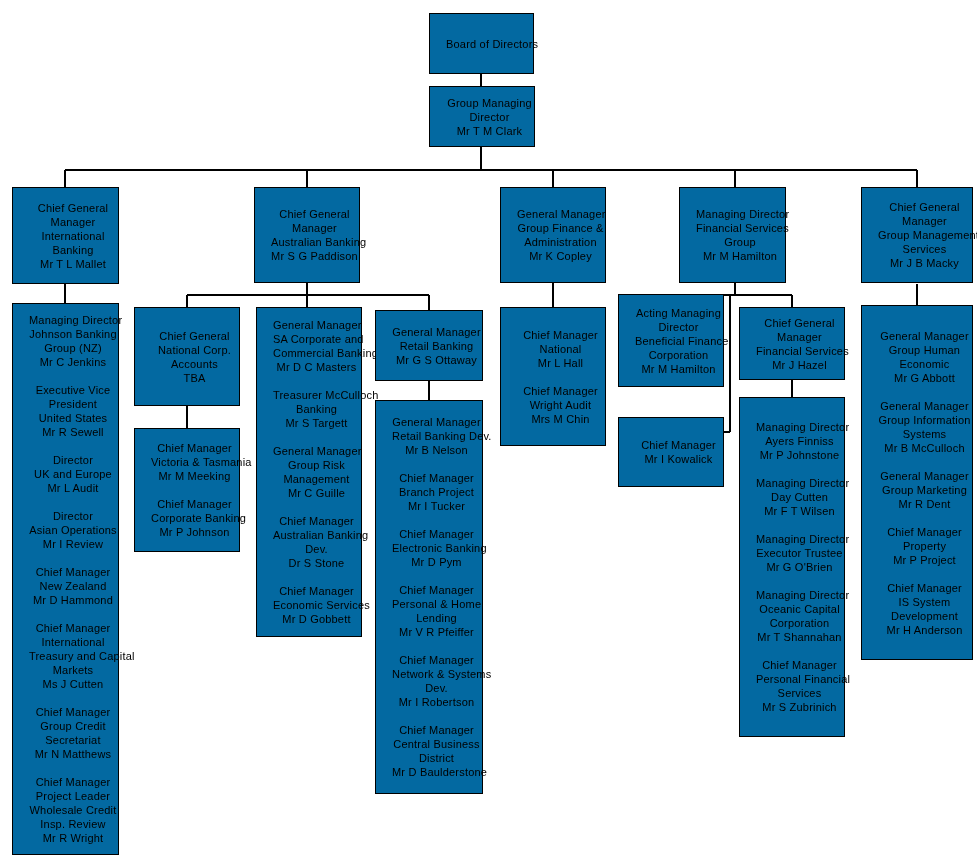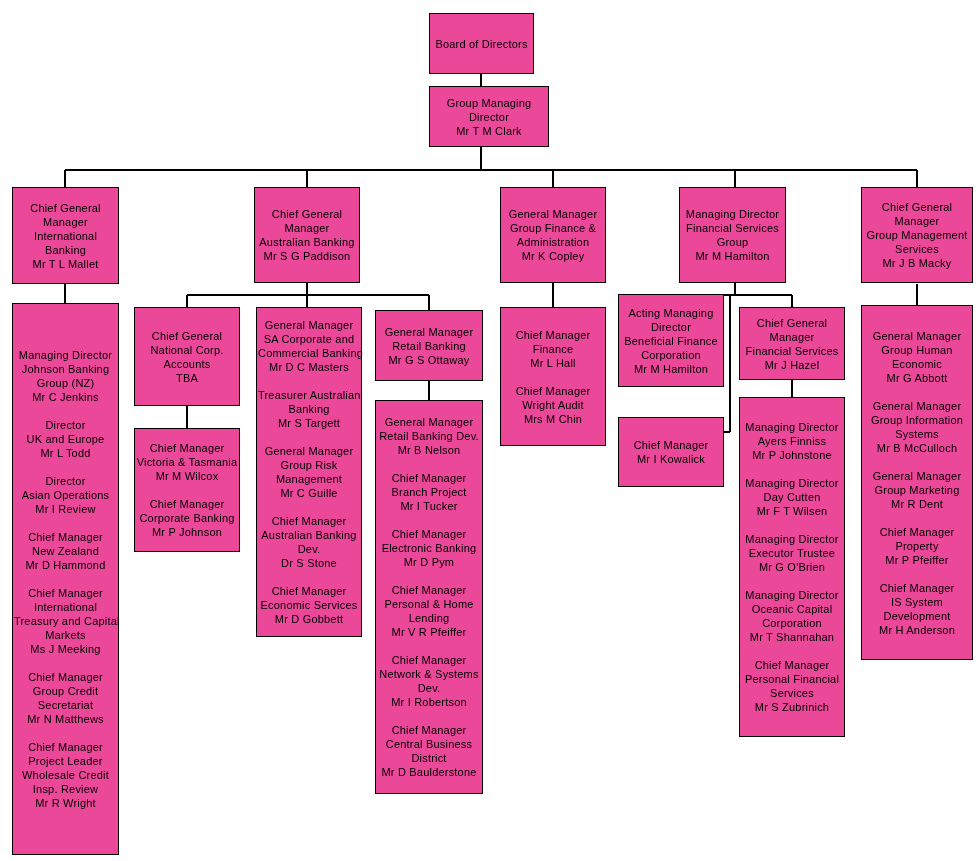--- a/index.html
+++ b/index.html
@@ -3,29 +3,30 @@
 <meta charset="utf-8">
 <style>
   html,body{margin:0;padding:0;background:#ffffff;}
   body{width:977px;height:861px;font-family:"Liberation Sans",sans-serif;}
   .stage{position:relative;width:977px;height:861px;background:#fff;overflow:hidden;}
   .connectors{position:absolute;left:0;top:0;width:977px;height:861px;}
   .box{
     position:absolute;
     box-sizing:border-box;
     border:1px solid #000;
-    background:#ec4899;
+    background:#0369a1;
     display:flex;
     flex-direction:column;
     justify-content:center;
     text-align:center;
     font-size:11px;
     line-height:14px;
     color:#000;
     letter-spacing:0.2px;
+    padding-left:15px;
   }
   .entry{margin:0 1px 14px 1px;}
   .entry:last-child{margin-bottom:0;}
   .line{white-space:nowrap;}
 </style>
 </head>
 <body>
 
 <div class="stage">
   <svg class="connectors" width="977" height="861" viewBox="0 0 977 861" shape-rendering="crispEdges">
@@ -53,21 +54,21 @@
       <line x1="730" y1="295" x2="730" y2="432" stroke="#000000" stroke-width="2"></line>
       <line x1="724" y1="432" x2="730" y2="432" stroke="#000000" stroke-width="2"></line>
       <line x1="792" y1="380" x2="792" y2="397" stroke="#000000" stroke-width="2"></line>
       <line x1="917" y1="284" x2="917" y2="305" stroke="#000000" stroke-width="2"></line>
     </svg>
 <div class="box" style="left: 429px; top: 13px; width: 105px; height: 61px;">
       <div class="entry">
         <div class="line">Board of Directors</div>
       </div>
     </div>
-    <div class="box" style="left: 429px; top: 86px; width: 120px; height: 61px;">
+    <div class="box" style="left: 429px; top: 86px; width: 106px; height: 61px;">
       <div class="entry">
         <div class="line">Group Managing</div>
         <div class="line">Director</div>
         <div class="line">Mr T M Clark</div>
       </div>
     </div>
     <div class="box" style="left: 12px; top: 187px; width: 107px; height: 97px;">
       <div class="entry">
         <div class="line">Chief General</div>
         <div class="line">Manager</div>
@@ -110,40 +111,46 @@
       </div>
     </div>
     <div class="box" style="left: 12px; top: 303px; width: 107px; height: 552px;">
       <div class="entry">
         <div class="line">Managing Director</div>
         <div class="line">Johnson Banking</div>
         <div class="line">Group (NZ)</div>
         <div class="line">Mr C Jenkins</div>
       </div>
       <div class="entry">
+        <div class="line">Executive Vice</div>
+        <div class="line">President</div>
+        <div class="line">United States</div>
+        <div class="line">Mr R Sewell</div>
+      </div>
+      <div class="entry">
         <div class="line">Director</div>
         <div class="line">UK and Europe</div>
-        <div class="line">Mr L Todd</div>
+        <div class="line">Mr L Audit</div>
       </div>
       <div class="entry">
         <div class="line">Director</div>
         <div class="line">Asian Operations</div>
         <div class="line">Mr I Review</div>
       </div>
       <div class="entry">
         <div class="line">Chief Manager</div>
         <div class="line">New Zealand</div>
         <div class="line">Mr D Hammond</div>
       </div>
       <div class="entry">
         <div class="line">Chief Manager</div>
         <div class="line">International</div>
         <div class="line">Treasury and Capital</div>
         <div class="line">Markets</div>
-        <div class="line">Ms J Meeking</div>
+        <div class="line">Ms J Cutten</div>
       </div>
       <div class="entry">
         <div class="line">Chief Manager</div>
         <div class="line">Group Credit</div>
         <div class="line">Secretariat</div>
         <div class="line">Mr N Matthews</div>
       </div>
       <div class="entry">
         <div class="line">Chief Manager</div>
         <div class="line">Project Leader</div>
@@ -157,37 +164,37 @@
         <div class="line">Chief General</div>
         <div class="line">National Corp.</div>
         <div class="line">Accounts</div>
         <div class="line">TBA</div>
       </div>
     </div>
     <div class="box" style="left: 134px; top: 428px; width: 106px; height: 124px;">
       <div class="entry">
         <div class="line">Chief Manager</div>
         <div class="line">Victoria &amp; Tasmania</div>
-        <div class="line">Mr M Wilcox</div>
+        <div class="line">Mr M Meeking</div>
       </div>
       <div class="entry">
         <div class="line">Chief Manager</div>
         <div class="line">Corporate Banking</div>
         <div class="line">Mr P Johnson</div>
       </div>
     </div>
     <div class="box" style="left: 256px; top: 307px; width: 106px; height: 330px;">
       <div class="entry">
         <div class="line">General Manager</div>
         <div class="line">SA Corporate and</div>
         <div class="line">Commercial Banking</div>
         <div class="line">Mr D C Masters</div>
       </div>
       <div class="entry">
-        <div class="line">Treasurer Australian</div>
+        <div class="line">Treasurer McCulloch</div>
         <div class="line">Banking</div>
         <div class="line">Mr S Targett</div>
       </div>
       <div class="entry">
         <div class="line">General Manager</div>
         <div class="line">Group Risk</div>
         <div class="line">Management</div>
         <div class="line">Mr C Guille</div>
       </div>
       <div class="entry">
@@ -240,21 +247,21 @@
       <div class="entry">
         <div class="line">Chief Manager</div>
         <div class="line">Central Business</div>
         <div class="line">District</div>
         <div class="line">Mr D Baulderstone</div>
       </div>
     </div>
     <div class="box" style="left: 500px; top: 307px; width: 106px; height: 139px;">
       <div class="entry">
         <div class="line">Chief Manager</div>
-        <div class="line">Finance</div>
+        <div class="line">National</div>
         <div class="line">Mr L Hall</div>
       </div>
       <div class="entry">
         <div class="line">Chief Manager</div>
         <div class="line">Wright Audit</div>
         <div class="line">Mrs M Chin</div>
       </div>
     </div>
     <div class="box" style="left: 618px; top: 294px; width: 106px; height: 93px;">
       <div class="entry">
@@ -322,21 +329,21 @@
         <div class="line">Mr B McCulloch</div>
       </div>
       <div class="entry">
         <div class="line">General Manager</div>
         <div class="line">Group Marketing</div>
         <div class="line">Mr R Dent</div>
       </div>
       <div class="entry">
         <div class="line">Chief Manager</div>
         <div class="line">Property</div>
-        <div class="line">Mr P Pfeiffer</div>
+        <div class="line">Mr P Project</div>
       </div>
       <div class="entry">
         <div class="line">Chief Manager</div>
         <div class="line">IS System</div>
         <div class="line">Development</div>
         <div class="line">Mr H Anderson</div>
       </div>
     </div>
   </div>
 

